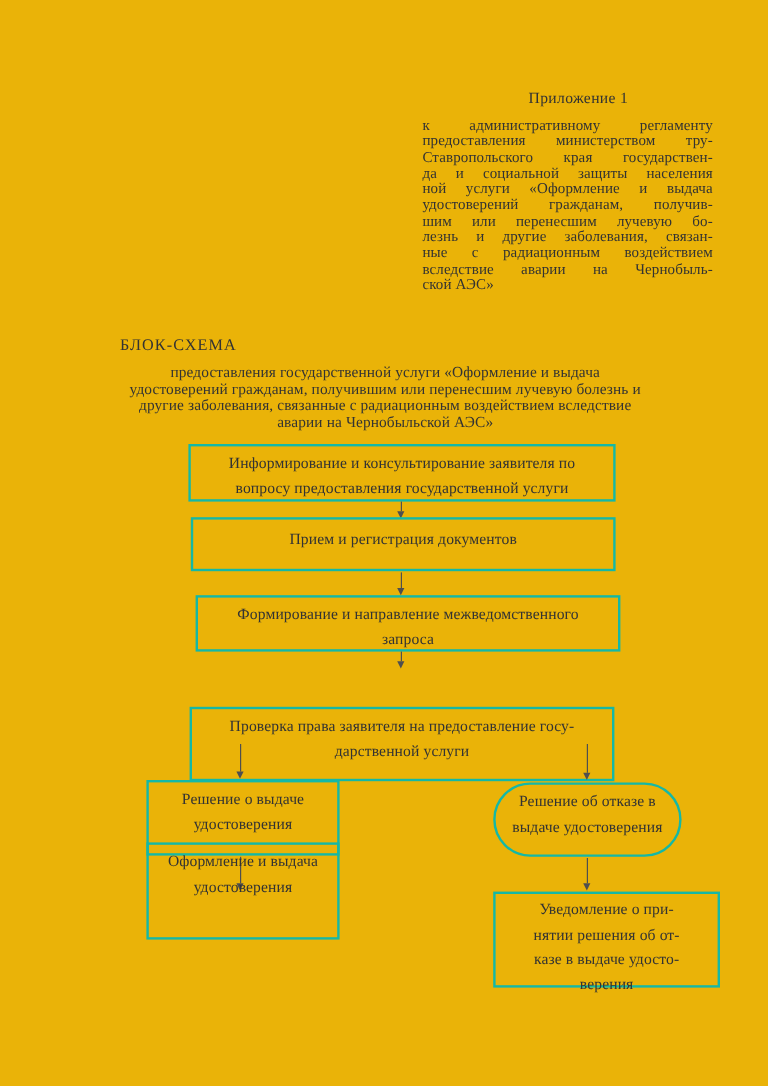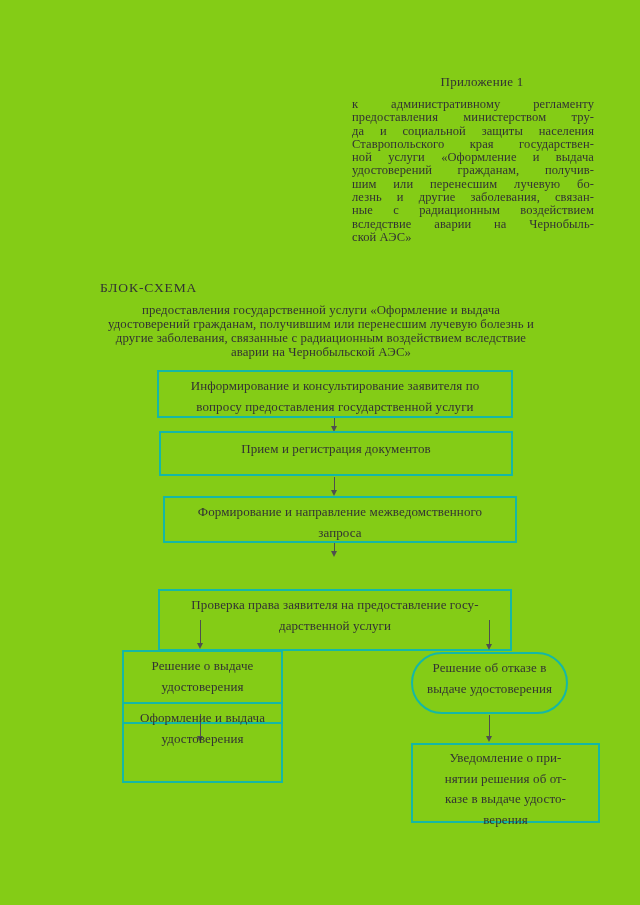--- a/index.html
+++ b/index.html
@@ -4,21 +4,21 @@
 <style>
   html, body {
     margin: 0;
     padding: 0;
     background: #ffffff;
   }
   .page {
     position: relative;
     width: 640px;
     height: 905px;
-    background: #84cc16;
+    background: #eab308;
     font-family: "Liberation Serif", "DejaVu Serif", serif;
     color: #333333;
     overflow: hidden;
   }
 
   
   .appendix-label {
     position: absolute;
     left: 362px;
     top: 74px;
@@ -73,21 +73,21 @@
     font-size: 13px;
     line-height: 20.5px;
     white-space: pre-line;
     padding-top: 4px;
     letter-spacing: 0.1px;
   }
   .b1 { left: 157px; top: 370px; width: 356px; height: 48px; }
   .b2 { left: 159px; top: 431px; width: 354px; height: 45px; padding-top: 6px; }
   .b3 { left: 163px; top: 496px; width: 354px; height: 47px; }
   .b4 { left: 158px; top: 557px; width: 354px; height: 62px; margin-top: 32px; }
-  .b5 { left: 122px; top: 650px; width: 161px; height: 74px; }
+  .b5 { left: 122px; top: 650px; width: 161px; height: 63px; }
   .b6 { left: 411px; top: 652px; width: 157px; height: 62px; border-radius: 31px; }
   .b7 { left: 122px; top: 702px; width: 161px; height: 81px; }
   .b8 { left: 411px; top: 743px; width: 189px; height: 80px; padding-top: 3px; }
 
   .arr {
     position: absolute;
     width: 1px;
     background: #4f4f4f;
   }
   .arr::after {
@@ -112,22 +112,22 @@
 </head>
 <body>
 
 <div class="page">
 
   <div class="appendix-label">Приложение 1</div>
 
   <div class="appendix-note">
     <div class="note-line">к административному регламенту</div>
     <div class="note-line">предоставления министерством тру-</div>
+    <div class="note-line">Ставропольского края государствен-</div>
     <div class="note-line">да и социальной защиты населения</div>
-    <div class="note-line">Ставропольского края государствен-</div>
     <div class="note-line">ной услуги «Оформление и выдача</div>
     <div class="note-line">удостоверений гражданам, получив-</div>
     <div class="note-line">шим или перенесшим лучевую бо-</div>
     <div class="note-line">лезнь и другие заболевания, связан-</div>
     <div class="note-line">ные с радиационным воздействием</div>
     <div class="note-line">вследствие аварии на Чернобыль-</div>
     <div class="note-line">ской АЭС»</div>
   </div>
 
   <div class="schema-heading">БЛОК-СХЕМА</div>

